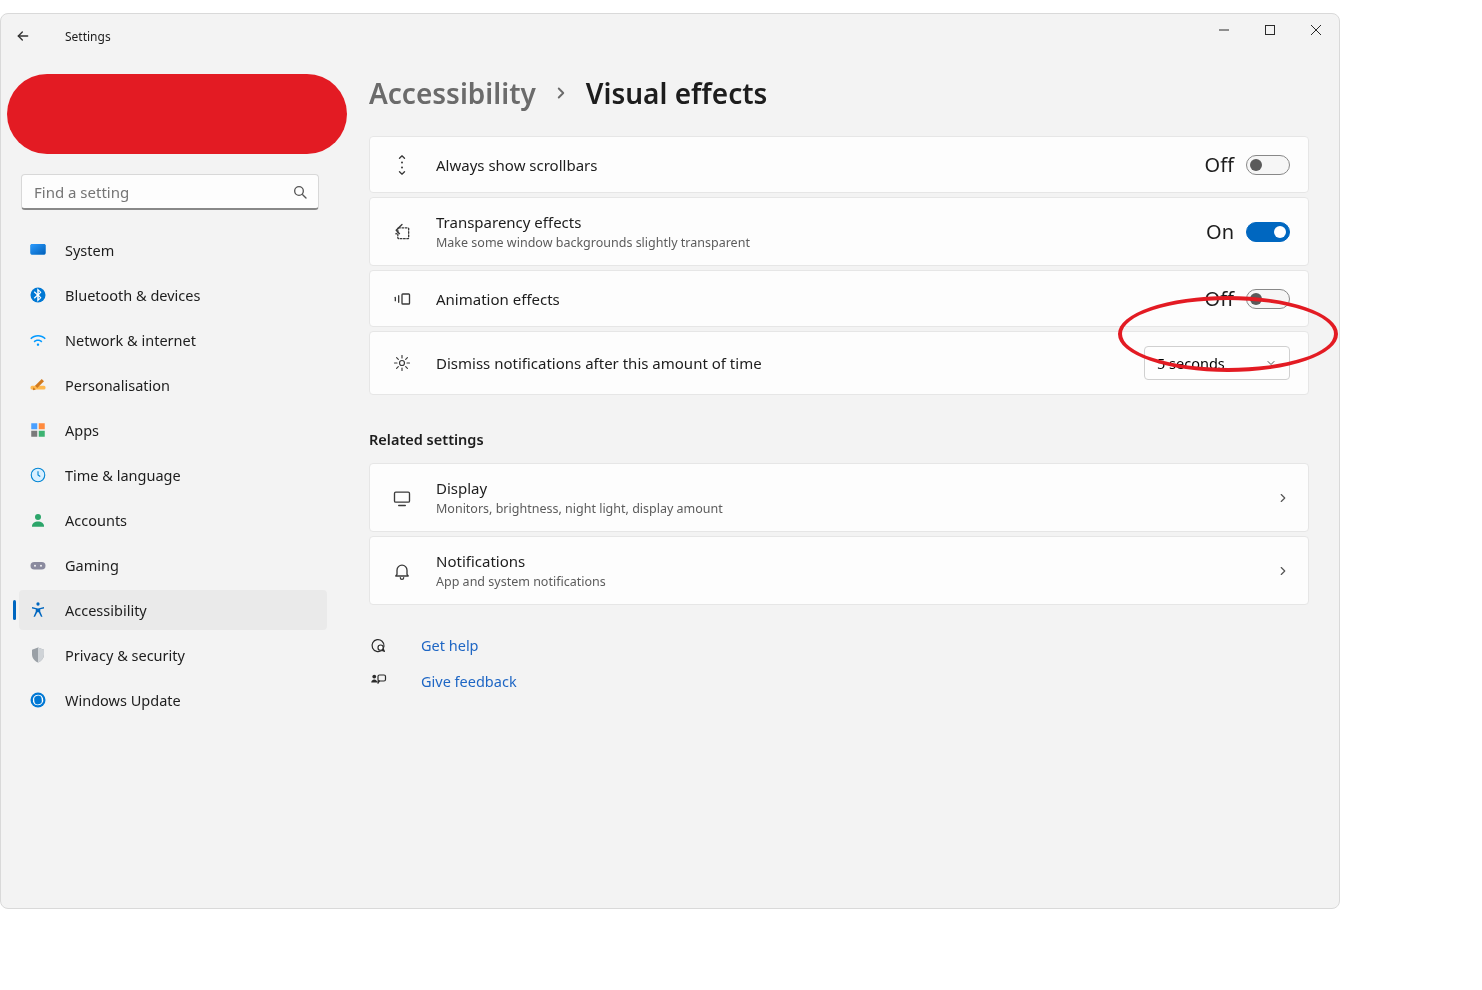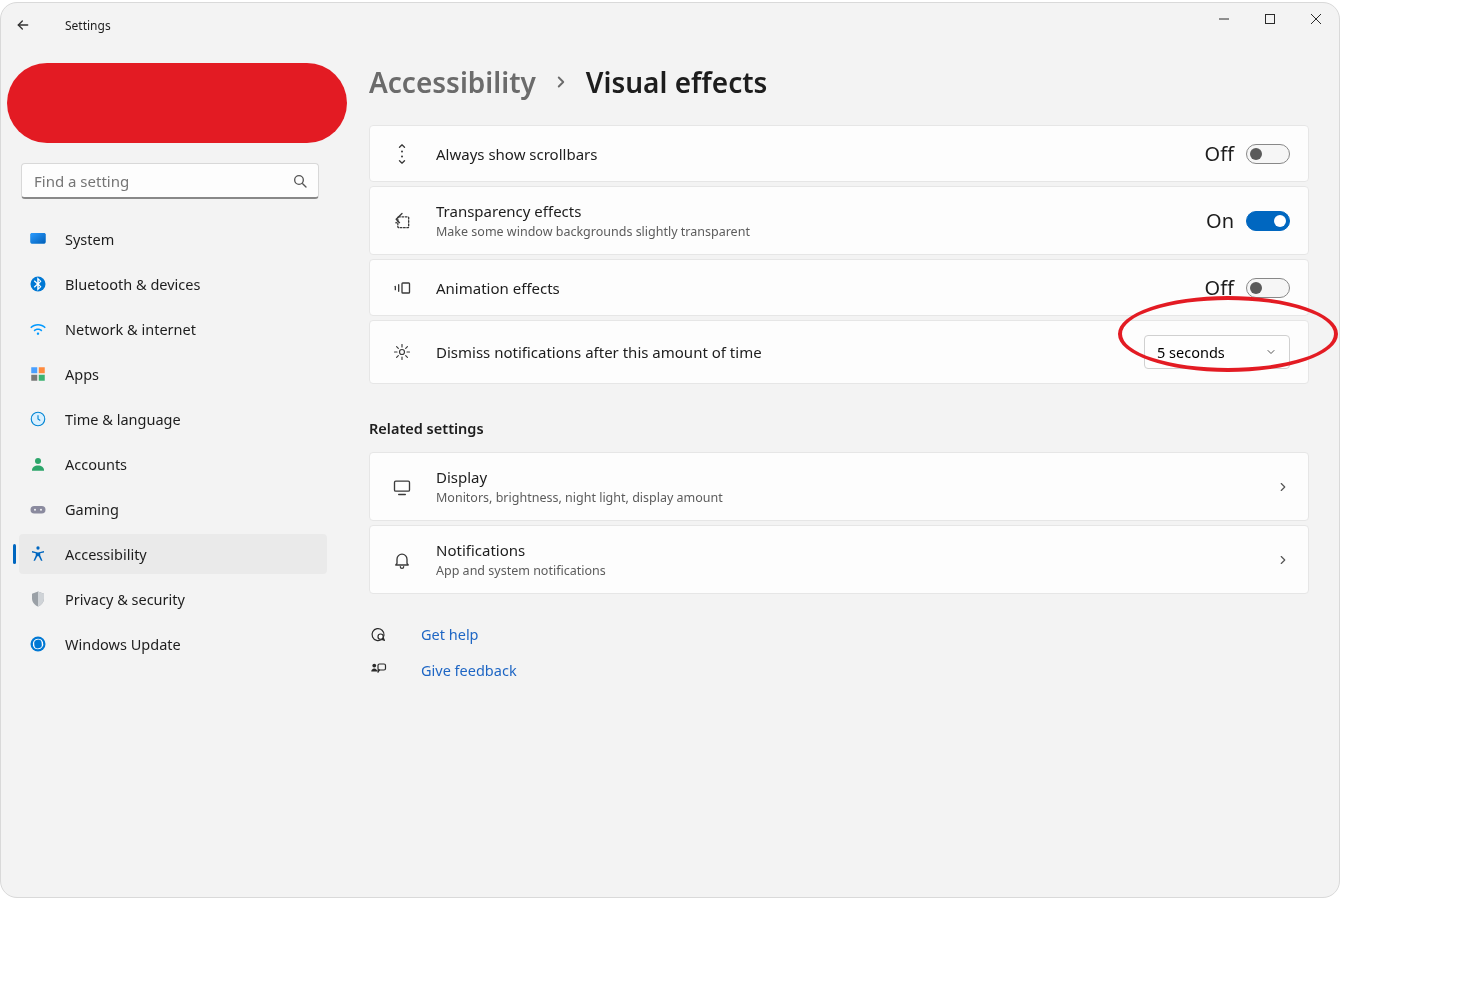--- a/index.html
+++ b/index.html
@@ -11,22 +11,22 @@
     --accent: #0067c0;
     --toggle-off-border: #888;
     --toggle-off-knob: #5a5a5a;
     --redact: #e31b23;
   }
   * { box-sizing: border-box; font-family: "Segoe UI", Segoe, system-ui, -apple-system, Arial, sans-serif; }
   html, body { margin:0; padding:0; }
   body { width:1482px; height:990px; background:#fff; }
 
   .outer {
-    position:absolute; left:0; top:2px; width:1340px; height:896px;
-    background:var(--bg); border:1px solid #d9d9d9; border-radius:17px;
+    position:absolute; left:0; top:13px; width:1340px; height:896px;
+    background:var(--bg); border:1px solid #d9d9d9; border-radius:8px;
     overflow:hidden;
   }
 
   
   .titlebar {
     height:44px; display:flex; align-items:center; position:relative;
   }
   .back-btn {
     width:44px; height:44px; display:flex; align-items:center; justify-content:center;
     cursor:pointer;
@@ -219,20 +219,29 @@
 
         <div class="nav-item">
           <span class="nav-icon">
             <svg viewBox="0 0 24 24">
                 <path fill="#0099ff" d="M12 20c.9 0 1.6-.7 1.6-1.6S12.9 16.8 12 16.8s-1.6.7-1.6 1.6S11.1 20 12 20zm-4.4-4.8c2.4-2.4 6.3-2.4 8.7 0l1.5-1.5c-3.2-3.2-8.5-3.2-11.7 0l1.5 1.5zM3.2 11c4.9-4.9 12.8-4.9 17.7 0l1.5-1.5C16.7 3.8 7.3 3.8 1.6 9.5L3.2 11z"></path>
               </svg>
           </span>
           <span>Network &amp; internet</span>
         </div>
 
+        <div class="nav-item">
+          <span class="nav-icon">
+            <svg viewBox="0 0 24 24">
+                <rect x="2" y="13" width="20" height="5" rx="2" fill="#ffb84d"></rect>
+                <path fill="#d17a1f" d="M17 4l3 3-9 9-3-3 9-9zM5 18l1-3 3 3-3 1-1-1z"></path>
+              </svg>
+          </span>
+          <span>Personalisation</span>
+        </div>
 
         <div class="nav-item">
           <span class="nav-icon">
             <svg viewBox="0 0 24 24">
                 <rect x="3" y="3" width="8" height="8" fill="#4aa0ff"></rect>
                 <rect x="13" y="3" width="8" height="8" fill="#ff8a3d"></rect>
                 <rect x="3" y="13" width="8" height="8" fill="#7a7a7a"></rect>
                 <rect x="13" y="13" width="8" height="8" fill="#3cb371"></rect>
               </svg>
           </span>

